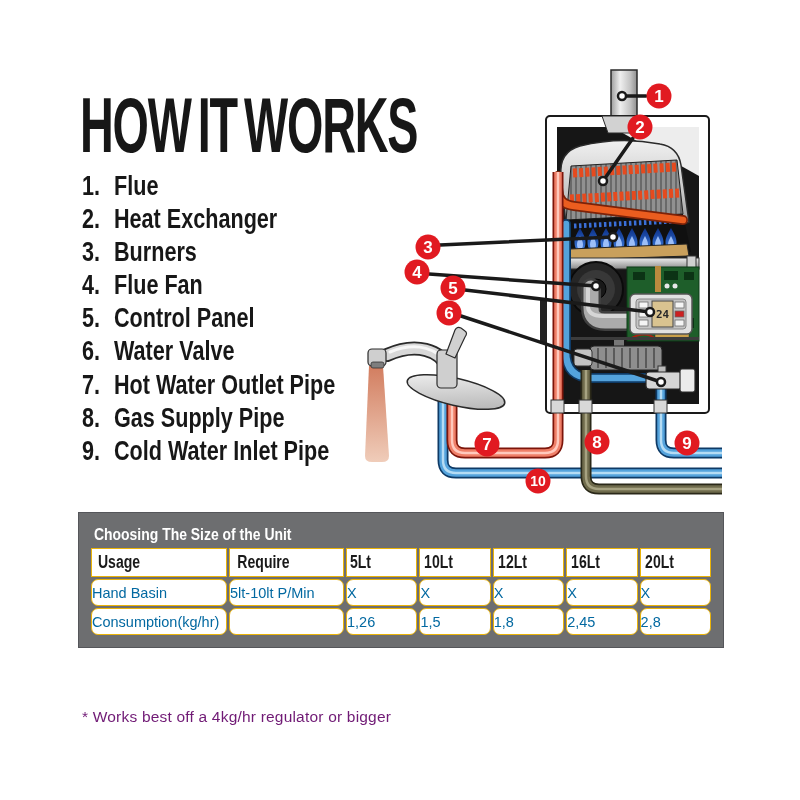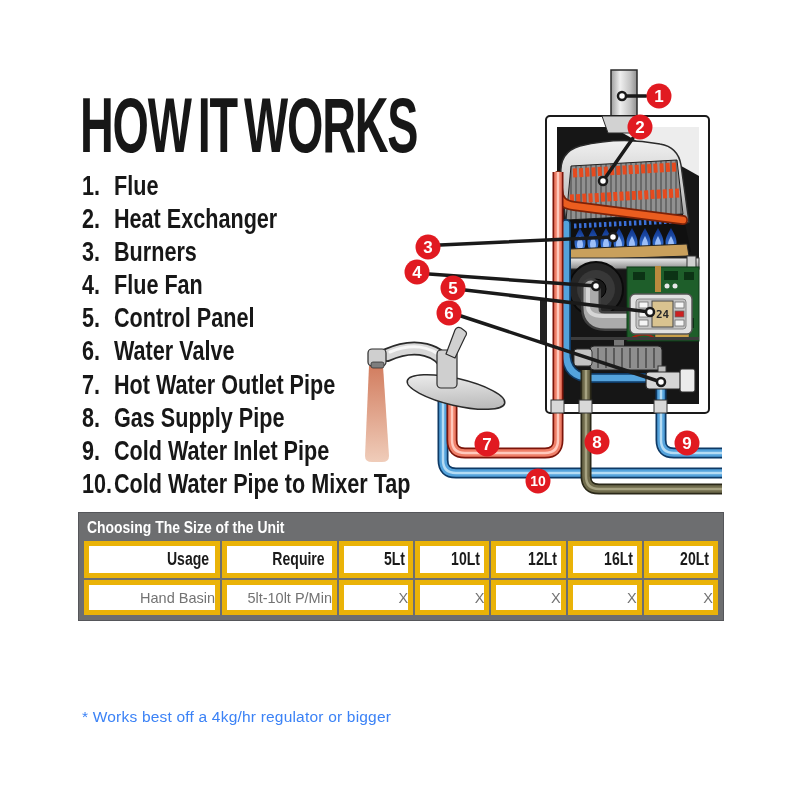--- a/index.html
+++ b/index.html
@@ -16,35 +16,35 @@
   .parts .item{height:33.1px;}
   .parts .row{display:flex;width:460px;transform:scaleX(0.80);transform-origin:left top;
               font-size:27px;font-weight:bold;line-height:33px;white-space:nowrap;color:#171717;}
   .parts .num{width:40px;flex:none;}
 
   
   .diagram{position:absolute;left:335px;top:62px;width:400px;height:450px;}
 
   
   .sizing{position:absolute;left:78px;top:512px;width:646px;background:#6d6e70;
-          border:1px solid #55565a;box-sizing:border-box;padding:3px;}
+          border:1px solid #55565a;box-sizing:border-box;padding:10px;}
   .sizing .caption{color:#ffffff;height:23px;line-height:23px;padding-left:5px;white-space:nowrap;}
   .sizing .caption span{display:inline-block;font-weight:bold;font-size:17px;
           transform:scaleX(0.82);transform-origin:left center;letter-spacing:0;}
   table.grid{width:100%;table-layout:fixed;border-collapse:separate;border-spacing:2px;}
-  table.grid th,table.grid td{background:#ffffff;border:5px solid #eab308;text-align:right;
+  table.grid th,table.grid td{background:#ffffff;border:1px solid #eab308;text-align:left;
           vertical-align:middle;padding:0;overflow:hidden;}
   table.grid th{height:27px;}
-  table.grid td{height:25px;font-size:14.5px;color:#737373;}
+  table.grid td{height:25px;font-size:14.5px;color:#0369a1;border-radius:7px;}
   table.grid th span{display:inline-block;font-weight:bold;font-size:18px;
           transform:scaleX(0.78);transform-origin:center;white-space:nowrap;}
   td.usagecol{font-size:14px;}
 
   
-  .footnote{position:absolute;left:82px;top:708px;font-size:15.5px;color:#3b82f6;letter-spacing:0.2px;}
+  .footnote{position:absolute;left:82px;top:708px;font-size:15.5px;color:#701a75;letter-spacing:0.2px;}
 </style>
 </head>
 <body>
 
 <div id="canvas">
 
   <div class="title">HOW IT WORKS</div>
 
   <div class="parts">
     <div class="item">
@@ -92,26 +92,20 @@
     <div class="item">
         <div class="row">
           <span class="num">8.</span>
           <span>Gas Supply Pipe</span>
         </div>
       </div>
     <div class="item">
         <div class="row">
           <span class="num">9.</span>
           <span>Cold Water Inlet Pipe</span>
-        </div>
-      </div>
-    <div class="item">
-        <div class="row">
-          <span class="num">10.</span>
-          <span>Cold Water Pipe to Mixer Tap</span>
         </div>
       </div>
   </div>
 
   <svg class="diagram" viewBox="335 62 400 450" width="400" height="450" xmlns="http://www.w3.org/2000/svg">
     <defs>
       <linearGradient id="flueGrad" x1="0" y1="0" x2="1" y2="0">
         <stop offset="0" stop-color="#9d9d9d"></stop>
           <stop offset="0.35" stop-color="#efefef"></stop>
         <stop offset="0.75" stop-color="#c2c2c2"></stop>
@@ -373,18 +367,27 @@
       </tr>
       <tr>
         <td class="usagecol">Hand Basin</td>
         <td>5lt-10lt P/Min</td>
         <td>X</td>
         <td>X</td>
         <td>X</td>
         <td>X</td>
         <td>X</td>
       </tr>
+      <tr>
+        <td class="usagecol">Consumption(kg/hr)</td>
+        <td></td>
+        <td>1,26</td>
+        <td>1,5</td>
+        <td>1,8</td>
+        <td>2,45</td>
+        <td>2,8</td>
+      </tr>
     </tbody>
       </table>
   </div>
 
   <div class="footnote">* Works best off a 4kg/hr regulator or bigger</div>
 </div>
 
 </body></html>

